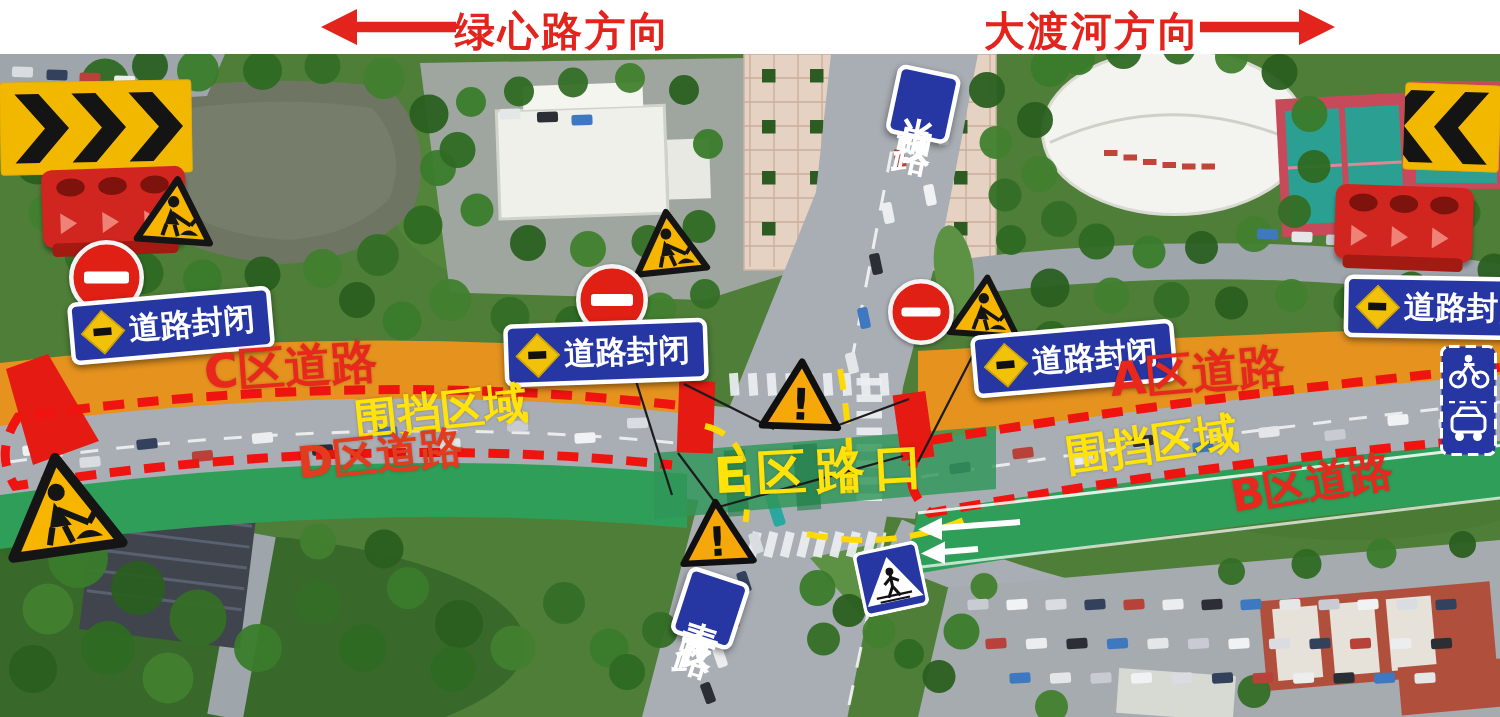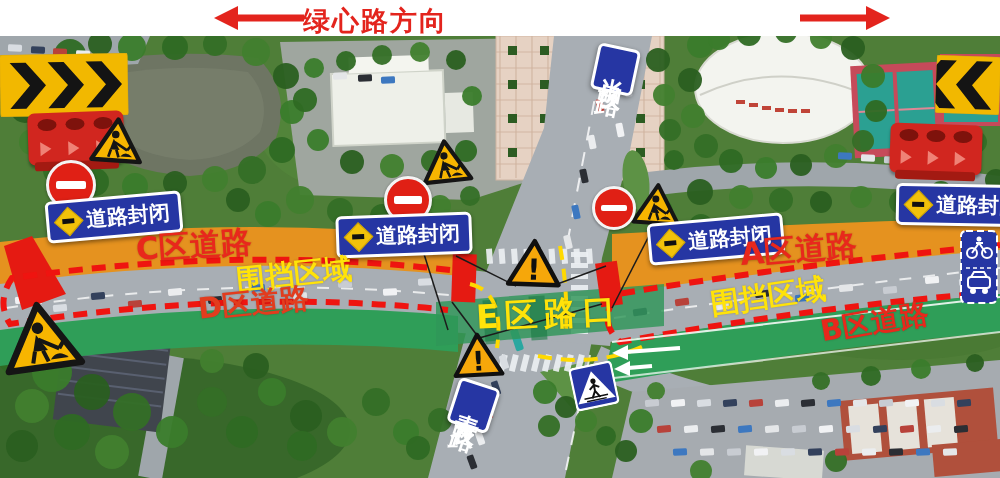--- a/index.html
+++ b/index.html
@@ -425,20 +425,21 @@
       <line x1="614" y1="378" x2="1000" y2="332" stroke="#fff" stroke-width="2" opacity="0.7"></line>
     </g>
   </svg>
 
   <div class="topbar">
     <svg class="abs" style="left:214px;top:4px" width="92" height="28" viewBox="0 0 92 28">
       <line x1="90" y1="14" x2="20" y2="14" stroke="#e3241d" stroke-width="7"></line>
       <polygon points="24,2 0,14 24,26" fill="#e3241d"></polygon>
     </svg>
     <div class="dirlbl" style="left:303px">绿心路方向</div>
+    <div class="dirlbl" style="left:656px">大渡河方向</div>
     <svg class="abs" style="left:798px;top:4px" width="92" height="28" viewBox="0 0 92 28">
       <line x1="2" y1="14" x2="72" y2="14" stroke="#e3241d" stroke-width="7"></line>
       <polygon points="68,2 92,14 68,26" fill="#e3241d"></polygon>
     </svg>
   </div>
 
   <svg class="abs" style="left:0;top:54px;transform:rotate(-1deg)" width="128" height="62" viewBox="0 0 128 62">
     <rect width="128" height="62" fill="#f2b800" rx="3" stroke="#d9a912"></rect>
     <polygon points="10,8 26,8 46,31 26,54 10,54 30,31" fill="#141414"></polygon>
     <polygon points="48,8 64,8 84,31 64,54 48,54 68,31" fill="#141414"></polygon>

